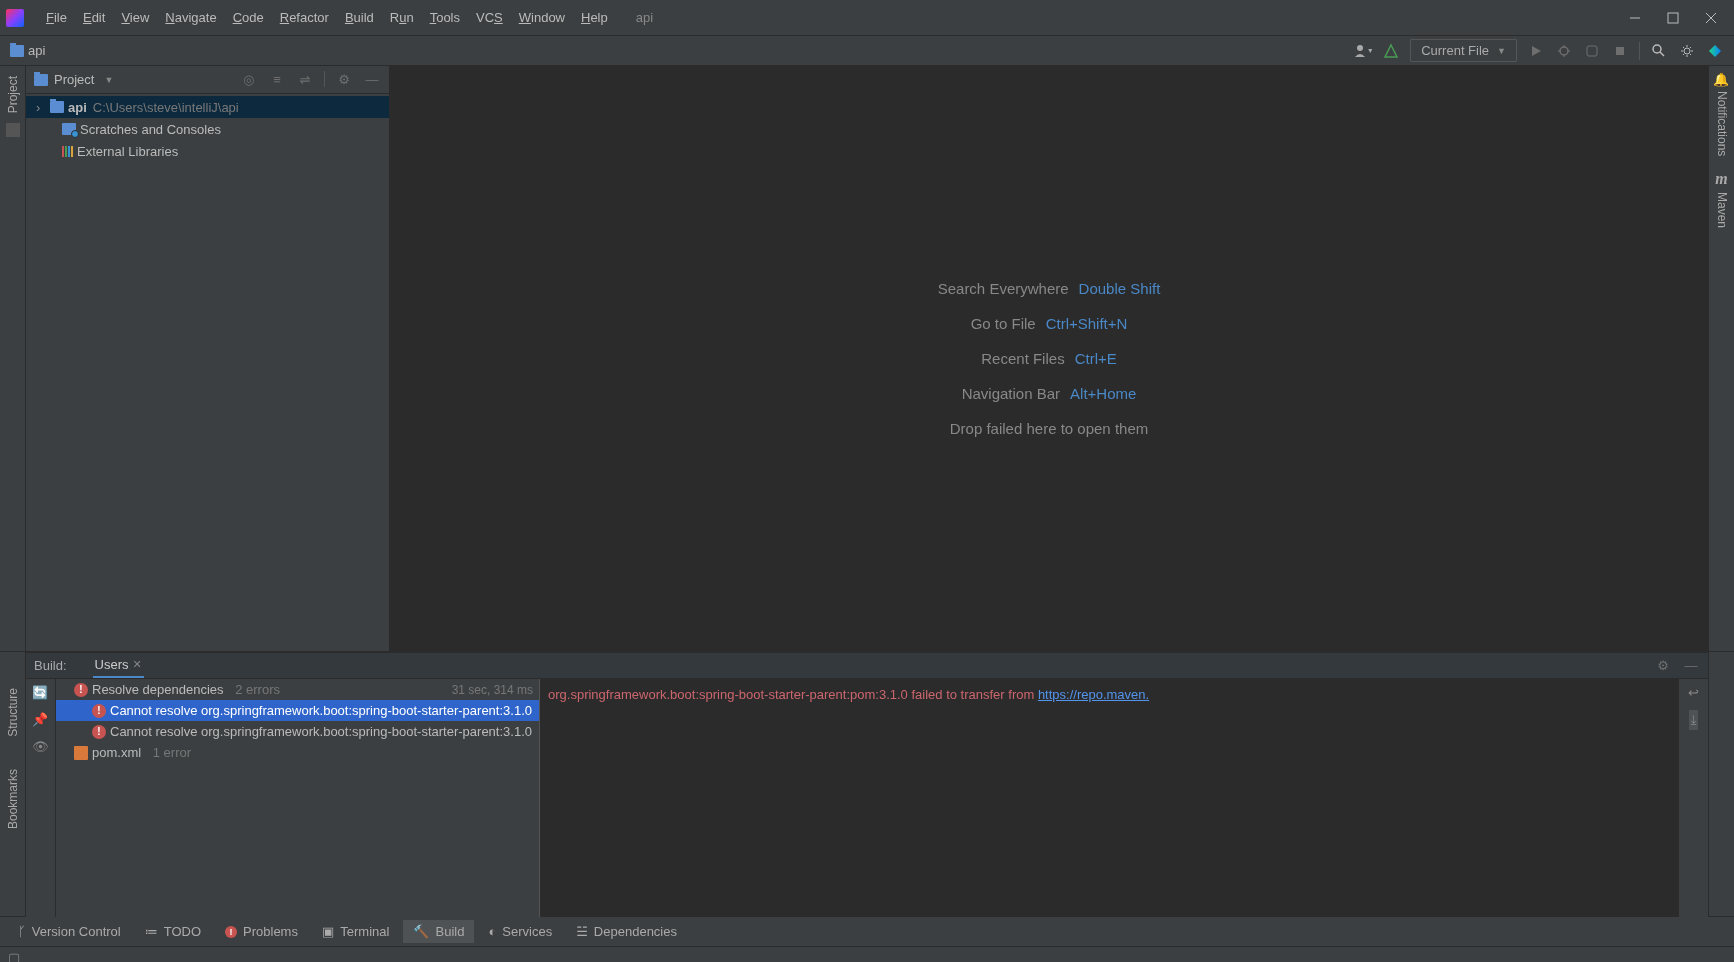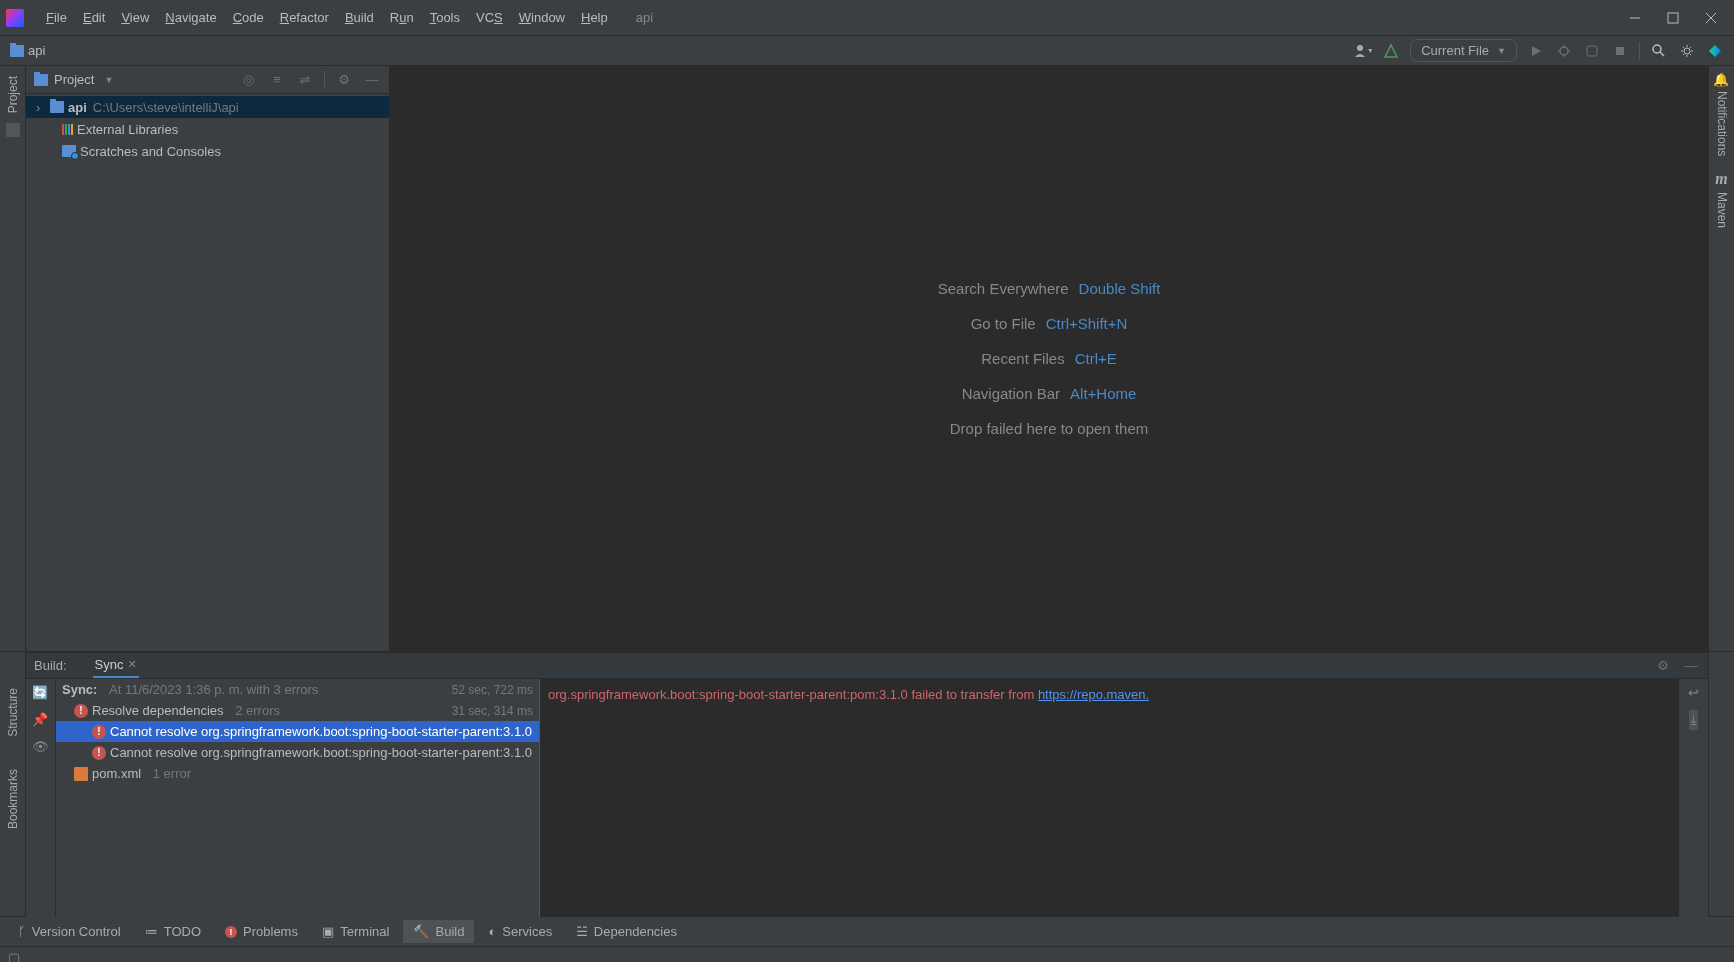--- a/index.html
+++ b/index.html
@@ -9,21 +9,21 @@
 .menu-item { padding: 4px 8px; color: #bbbbbb; cursor: pointer; }
 .underline { text-decoration: underline; }
 .title-proj { color: #888; margin-left: 20px; }
 .win-controls { margin-left: auto; display: flex; gap: 24px; padding-right: 10px; }
 .win-btn { width: 14px; height: 14px; display:flex; align-items:center; justify-content:center; color:#bbb; cursor:pointer; }
 .nav-bar { height: 30px; background: #3c3f41; display: flex; align-items: center; padding: 0 10px; border-bottom: 1px solid #2b2b2b; }
 .nav-crumb { display: flex; align-items:center; gap:4px; color:#bbb; }
 .folder-icon { width:14px; height:12px; background:#5b8dd2; border-radius:1px; position:relative; }
 .folder-icon::before { content:''; position:absolute; top:-2px; left:0; width:6px; height:2px; background:#5b8dd2; }
 .nav-right { margin-left:auto; display:flex; align-items:center; gap:10px; }
-.run-config { border:1px solid #555; border-radius:7px; padding:3px 10px; display:flex; align-items:center; gap:8px; color:#aaa; cursor:pointer; }
+.run-config { border:1px solid #555; border-radius:1px; padding:3px 10px; display:flex; align-items:center; gap:8px; color:#aaa; cursor:pointer; }
 .icon-btn { width:18px; height:18px; color:#6e6e6e; cursor:pointer; display:flex; align-items:center; justify-content:center; }
 .icon-btn.green { color:#499c54; }
 .icon-btn.bright { color:#bbb; }
 .main-area { display:flex; height: calc(100% - 60px - 265px - 30px - 22px); }
 .left-gutter { width:26px; background:#3c3f41; border-right:1px solid #2b2b2b; display:flex; flex-direction:column; align-items:center; padding-top:4px; }
 .gutter-tab { writing-mode:vertical-rl; transform:rotate(180deg); padding:6px 3px; color:#aaa; font-size:12px; cursor:pointer; display:flex; align-items:center; gap:4px; }
 .right-gutter { width:26px; background:#3c3f41; border-left:1px solid #2b2b2b; display:flex; flex-direction:column; align-items:center; padding-top:6px; }
 .project-panel { width:364px; background:#3c3f41; border-right:1px solid #2b2b2b; display:flex; flex-direction:column; }
 .panel-header { height:28px; display:flex; align-items:center; padding:0 8px; border-bottom:1px solid #2b2b2b; }
 .panel-title { display:flex; align-items:center; gap:6px; cursor:pointer; }
@@ -211,34 +211,34 @@
       </div>
     </div>
     <div class="tree">
       <div class="tree-row selected">
         <span class="chevron">›</span>
         <span class="folder-icon"></span>
         <b>api</b>
         <span class="path">C:\Users\steve\intelliJ\api</span>
       </div>
       <div class="tree-row tree-child">
+        <span style="width:14px;height:12px;background:#5b8dd2;border-radius:1px;position:relative;">
+            <span style="position:absolute;right:-3px;bottom:-3px;width:8px;height:8px;border-radius:50%;background:#3793d4;border:1px solid #2b2b2b;"></span>
+          </span>
+        <span>Scratches and Consoles</span>
+      </div>
+      <div class="tree-row tree-child">
         <span class="lib-icon">
           <span class="lib-bar" style="background:#c75450;"></span>
           <span class="lib-bar" style="background:#499c54;"></span>
           <span class="lib-bar" style="background:#3793d4;"></span>
           <span class="lib-bar" style="background:#d9a33e;"></span>
         </span>
         <span>External Libraries</span>
       </div>
-      <div class="tree-row tree-child">
-        <span style="width:14px;height:12px;background:#5b8dd2;border-radius:1px;position:relative;">
-            <span style="position:absolute;right:-3px;bottom:-3px;width:8px;height:8px;border-radius:50%;background:#3793d4;border:1px solid #2b2b2b;"></span>
-          </span>
-        <span>Scratches and Consoles</span>
-      </div>
     </div>
   </div>
 
   <div class="editor-empty">
     <div class="hint-row">
         <span>Search Everywhere</span>
         <span class="hint-key">Double Shift</span>
       </div>
     <div class="hint-row">
         <span>Go to File</span>
@@ -269,40 +269,35 @@
     <div style="position:relative; top:30px;">
       <div class="gutter-tab" style="writing-mode:vertical-rl;transform:rotate(180deg);margin:0 auto;">Structure</div>
       <div style="height:20px;"></div>
       <div class="gutter-tab" style="writing-mode:vertical-rl;transform:rotate(180deg);margin:0 auto;">Bookmarks</div>
     </div>
   </div>
   <div class="build-panel" style="margin:0;flex:1;">
     <div class="build-tabs">
       <span style="color:#aaa;">Build:</span>
       <div class="build-tab active">
-        <span>Sync</span>
+        <span>Users</span>
         <span class="close-x">✕</span>
       </div>
       <div class="build-tabs-right">
         <span class="icon-btn">⚙</span>
         <span class="icon-btn">—</span>
       </div>
     </div>
     <div class="build-body">
       <div class="build-side">
         <span>🔄</span>
         <span>📌</span>
         <span>👁</span>
       </div>
       <div class="build-tree">
-        <div class="bt-row">
-          <b>Sync:</b>&nbsp;
-          <span class="dim">At 11/6/2023 1:36 p. m. with 3 errors</span>
-          <span class="bt-time">52 sec, 722 ms</span>
-        </div>
         <div class="bt-row bt-indent1">
           <span class="err-dot">!</span>
           <span>Resolve dependencies</span>&nbsp;
           <span class="err-count">2 errors</span>
           <span class="bt-time">31 sec, 314 ms</span>
         </div>
         <div class="bt-row bt-indent2 sel">
           <span class="err-dot">!</span>
           <span style="overflow:hidden;text-overflow:clip;white-space:nowrap;">Cannot resolve org.springframework.boot:spring-boot-starter-parent:3.1.0</span>
         </div>

